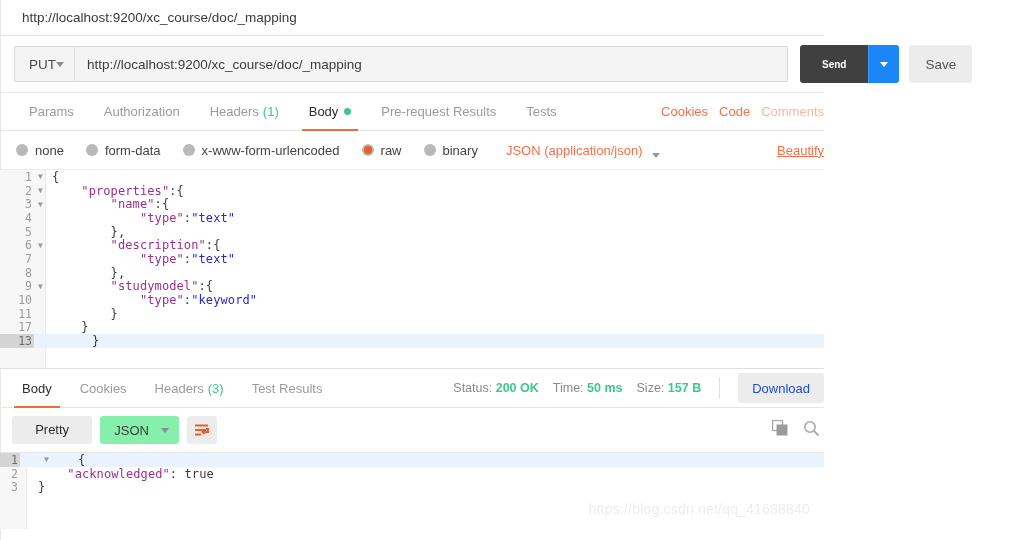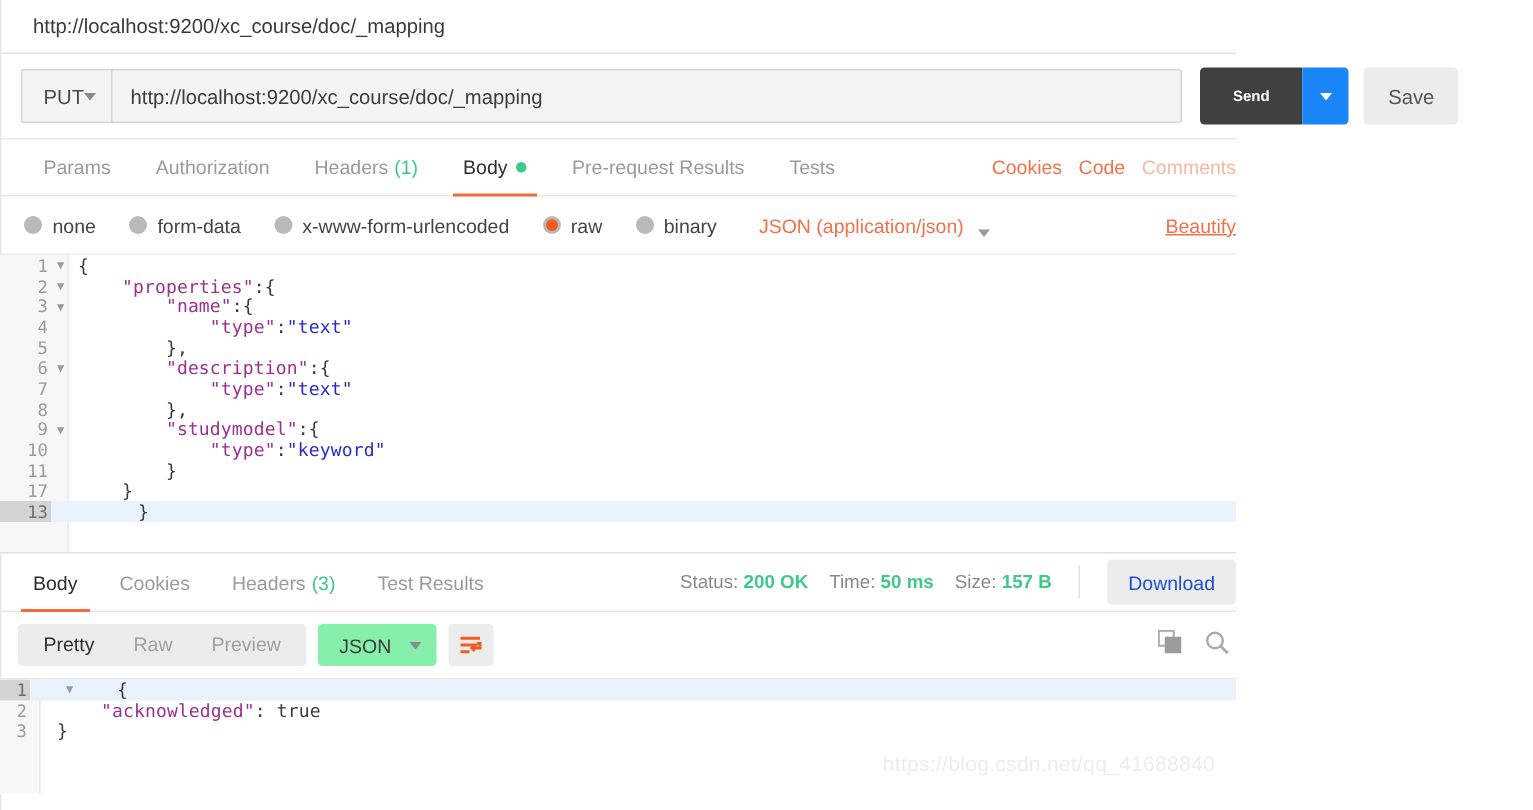--- a/index.html
+++ b/index.html
@@ -296,20 +296,21 @@
     height: 44px;
     display: flex; align-items: center;
     padding-left: 12px;
   }
   .seg-group {
     display: flex; align-items: center;
     background: #ececec;
     border-radius: 3px;
     height: 28px;
     padding: 0 4px;
+    flex-direction: column;
   }
   .seg {
     padding: 0 13px;
     font-size: 13px;
     color: #a0a0a0;
     line-height: 28px;
   }
   .seg.active { color: #2e2e2e; }
   .fmt-select {
     margin-left: 8px;

